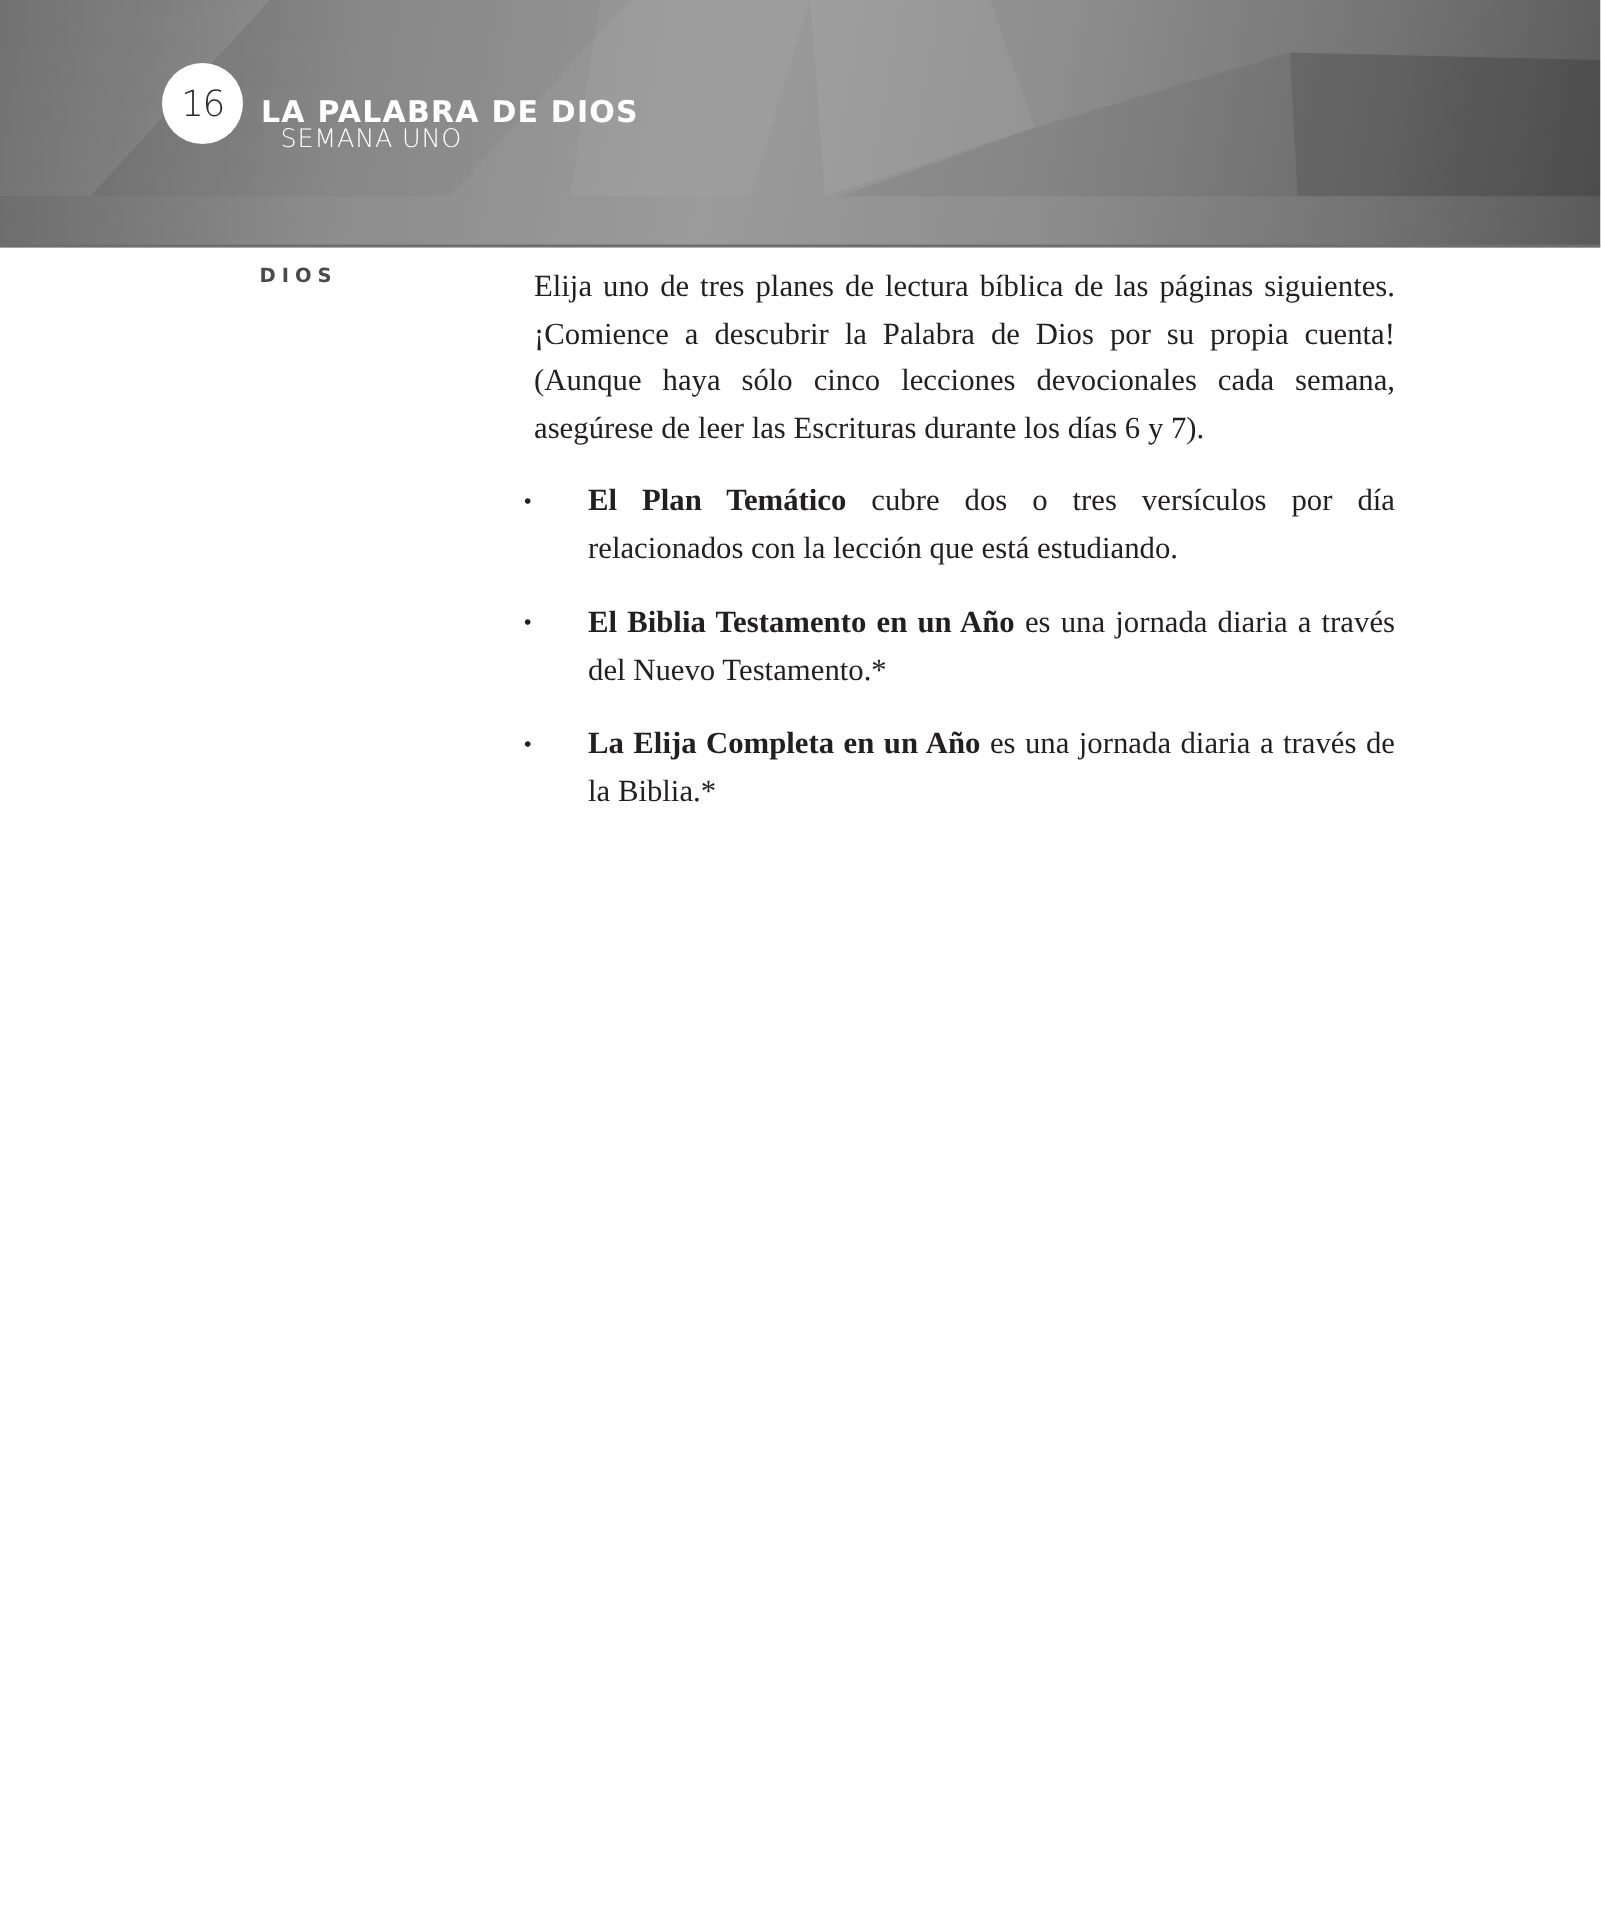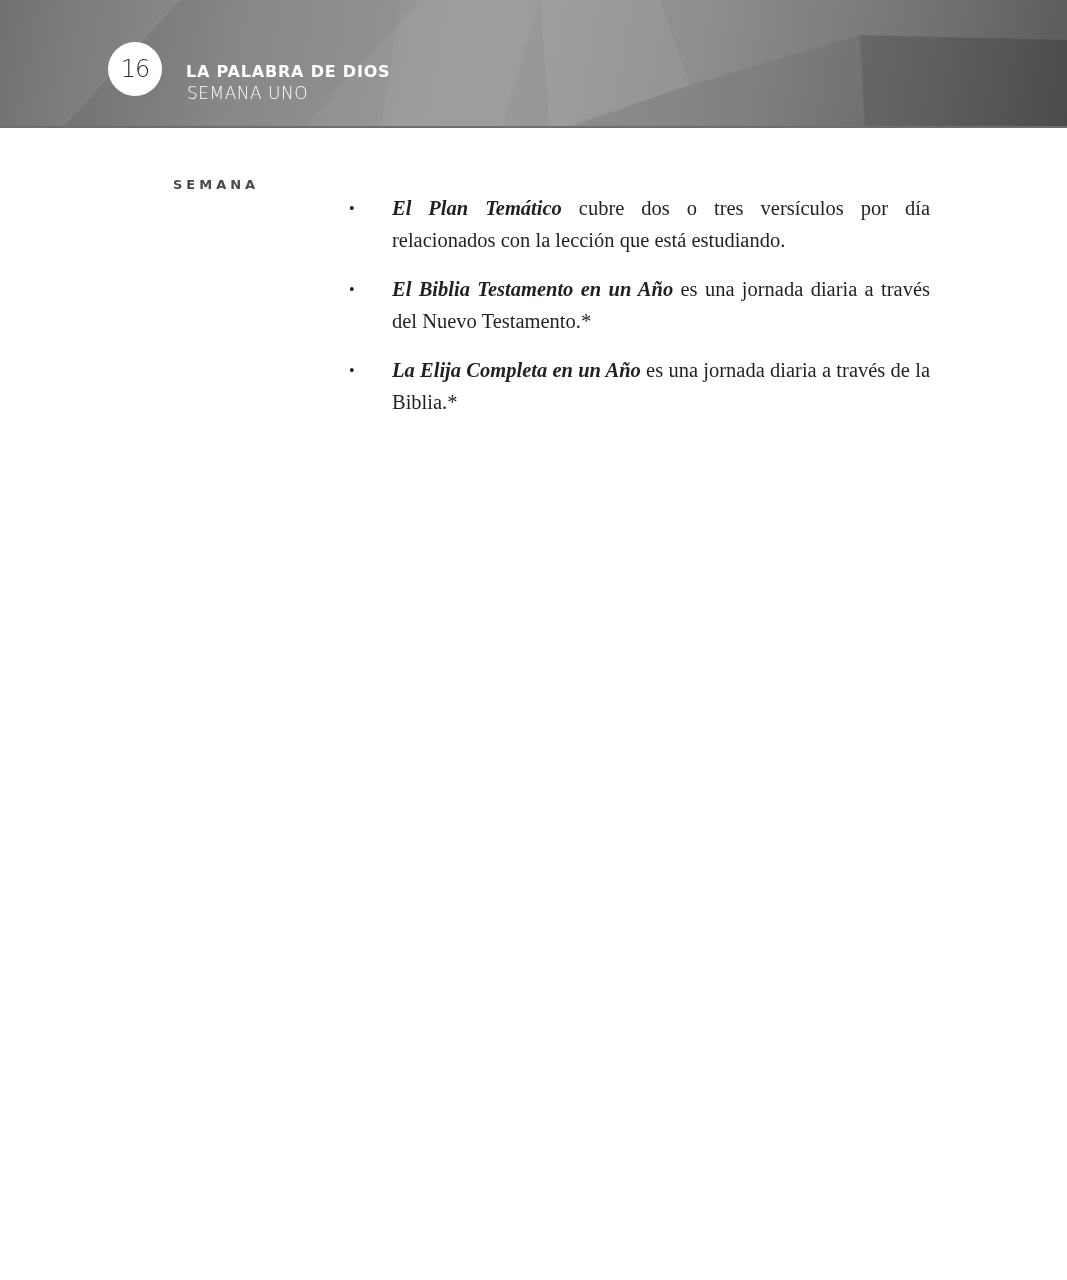--- a/index.html
+++ b/index.html
@@ -1,63 +1,63 @@
 <!DOCTYPE html>
 <html><head>
   <meta charset="utf-8">
   <style>
     * { box-sizing: border-box; margin: 0; padding: 0; }
     html, body { width: 1067px; height: 1280px; background: #ffffff; overflow: hidden; }
     body { position: relative; font-family: "Liberation Serif", serif; color: #231f20; }
 
     .header {
-      position: absolute; left: 0; top: 0; width: 1067px; height: 128px;
+      position: absolute; left: 0; top: 0; width: 1067px; height: 165px;
       background: linear-gradient(100deg, #6a6a6a 0%, #8c8c8c 22%, #9b9b9b 45%, #8e8e8e 65%, #747474 85%, #5a5a5a 100%);
       overflow: hidden;
     }
     .header .facet { position: absolute; inset: 0; }
     .header .bottom-edge {
       position: absolute; left: 0; bottom: 0; width: 100%; height: 2px; background: #6e6e6e;
     }
     .page-badge {
       position: absolute; left: 108px; top: 42px; width: 54px; height: 54px;
       border-radius: 50%; background: #ffffff;
       display: flex; align-items: center; justify-content: center;
       font-family: "DejaVu Sans", sans-serif; font-weight: 300; font-size: 24px; color: #2b2b2b;
       letter-spacing: -1px;
     }
     .week-label {
       position: absolute; left: 187px; top: 45px;
       font-family: "DejaVu Sans", sans-serif; font-size: 17px; font-weight: 300;
       color: #ffffff; letter-spacing: 0.5px; line-height: 1; margin-top: 40px;
     }
     .chapter-title {
-      position: absolute; left: 186px; top: 64px;
-      font-family: "DejaVu Sans", sans-serif; font-size: 16px; font-weight: bold;
+      position: absolute; left: 174px; top: 64px;
+      font-family: "DejaVu Sans", sans-serif; font-size: 20px; font-weight: bold;
       color: #ffffff; letter-spacing: 0.8px; line-height: 1;
     }
 
     .notes-label {
       position: absolute; left: 173px; top: 177px;
       font-family: "DejaVu Sans", sans-serif; font-size: 13px; font-weight: bold;
       color: #4a4a4a; letter-spacing: 4px;
     }
 
     .content {
       position: absolute; left: 356px; top: 176px; width: 574px;
       font-size: 20.5px; line-height: 31.5px; color: #231f20;
     }
     .intro { text-align: justify; text-align-last: left; }
     .plans { list-style: none; margin-top: 17px; }
     .plan {
       position: relative; padding-left: 36px; margin-bottom: 18px;
       text-align: justify; text-align-last: left;
     }
     .bullet { position: absolute; left: -7px; top: 0; width: 20px; font-size: 16px; }
-    .plan b { font-weight: bold; font-style: italic; }
+    .plan b { font-weight: bold; }
     .footnote {
       padding-left: 30px; margin-top: -2px; text-align: justify; text-align-last: left;
     }
   </style>
 </head>
 <body>
 
 <header class="header">
   <svg class="facet" width="1067" height="131" viewBox="0 0 1067 131" preserveAspectRatio="none">
     <polygon points="0,0 180,0 60,131 0,131" fill="#ffffff" opacity="0.05"></polygon>
@@ -67,24 +67,25 @@
     <polygon points="860,35 1067,40 1067,131 865,131" fill="#000000" opacity="0.1"></polygon>
     <polygon points="400,0 540,0 500,131 380,131" fill="#ffffff" opacity="0.04"></polygon>
   </svg>
   <div class="bottom-edge"></div>
   <div class="page-badge">16</div>
   <div class="week-label">SEMANA UNO</div>
   <div class="chapter-title">LA PALABRA DE DIOS</div>
 </header>
 
 <aside>
-  <div class="notes-label">SEMANA</div>
+  <div class="notes-label">DIOS</div>
 </aside>
 
 <main class="content">
+  <p class="intro">Elija uno de tres planes de lectura bíblica de las páginas siguientes. ¡Comience a descubrir la Palabra de Dios por su propia cuenta! (Aunque haya sólo cinco lecciones devocionales cada semana, asegúrese de leer las Escrituras durante los días 6 y 7).</p>
 
   <ul class="plans">
     <li class="plan">
       <span class="bullet">•</span>
       <b>El Plan Temático</b><span> cubre dos o tres versículos por día relacionados con la lección que está estudiando.</span>
     </li>
     <li class="plan">
       <span class="bullet">•</span>
       <b>El Biblia Testamento en un Año</b><span> es una jornada diaria a través del Nuevo Testamento.*</span>
     </li>

